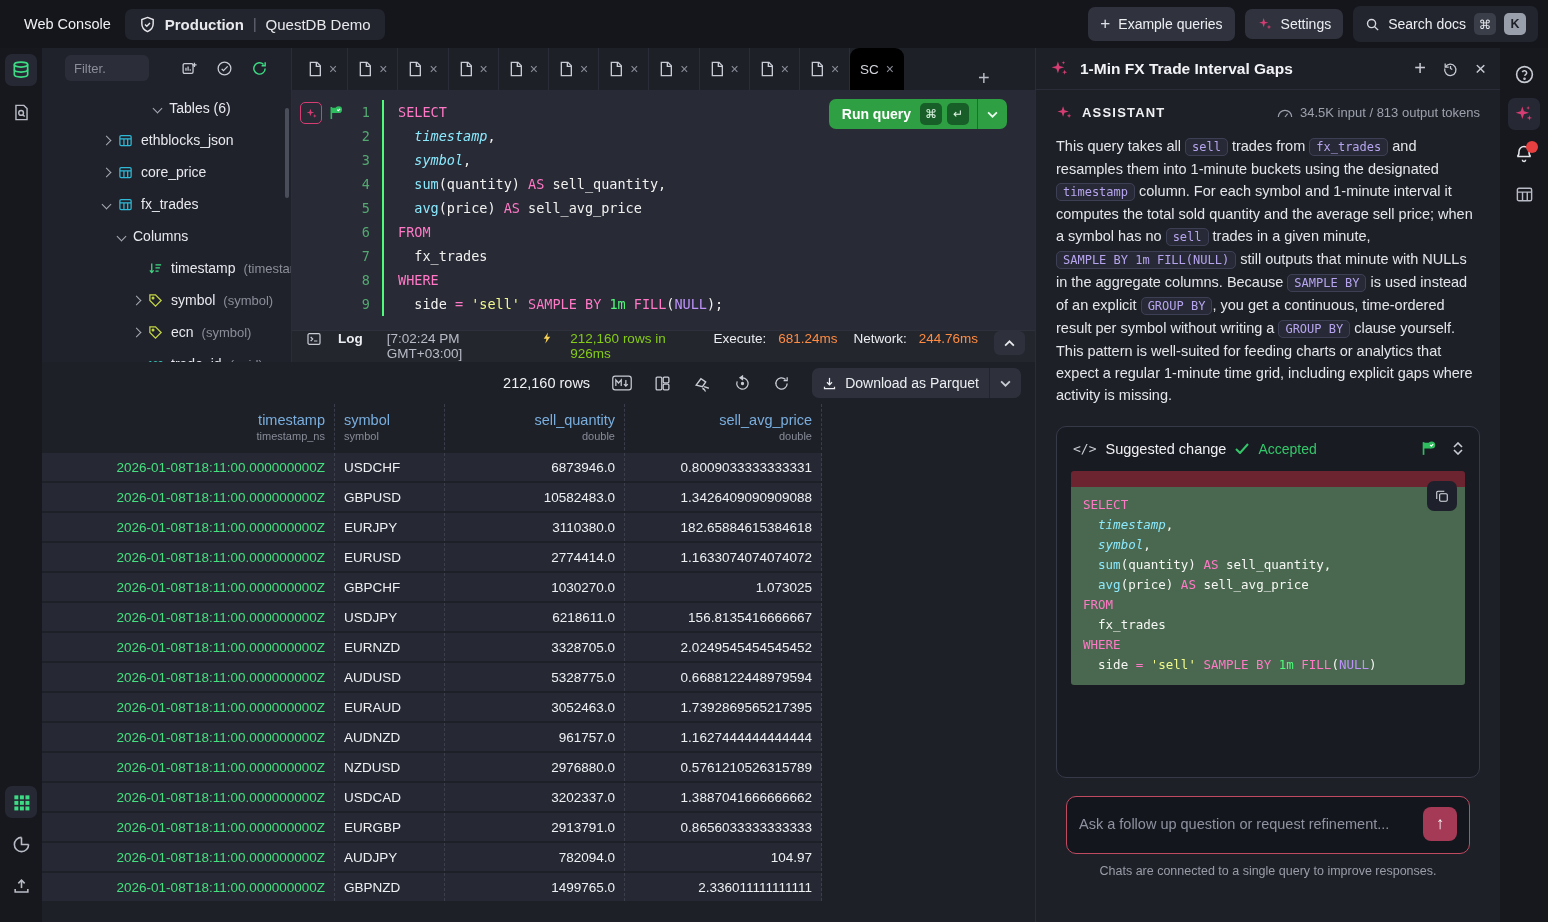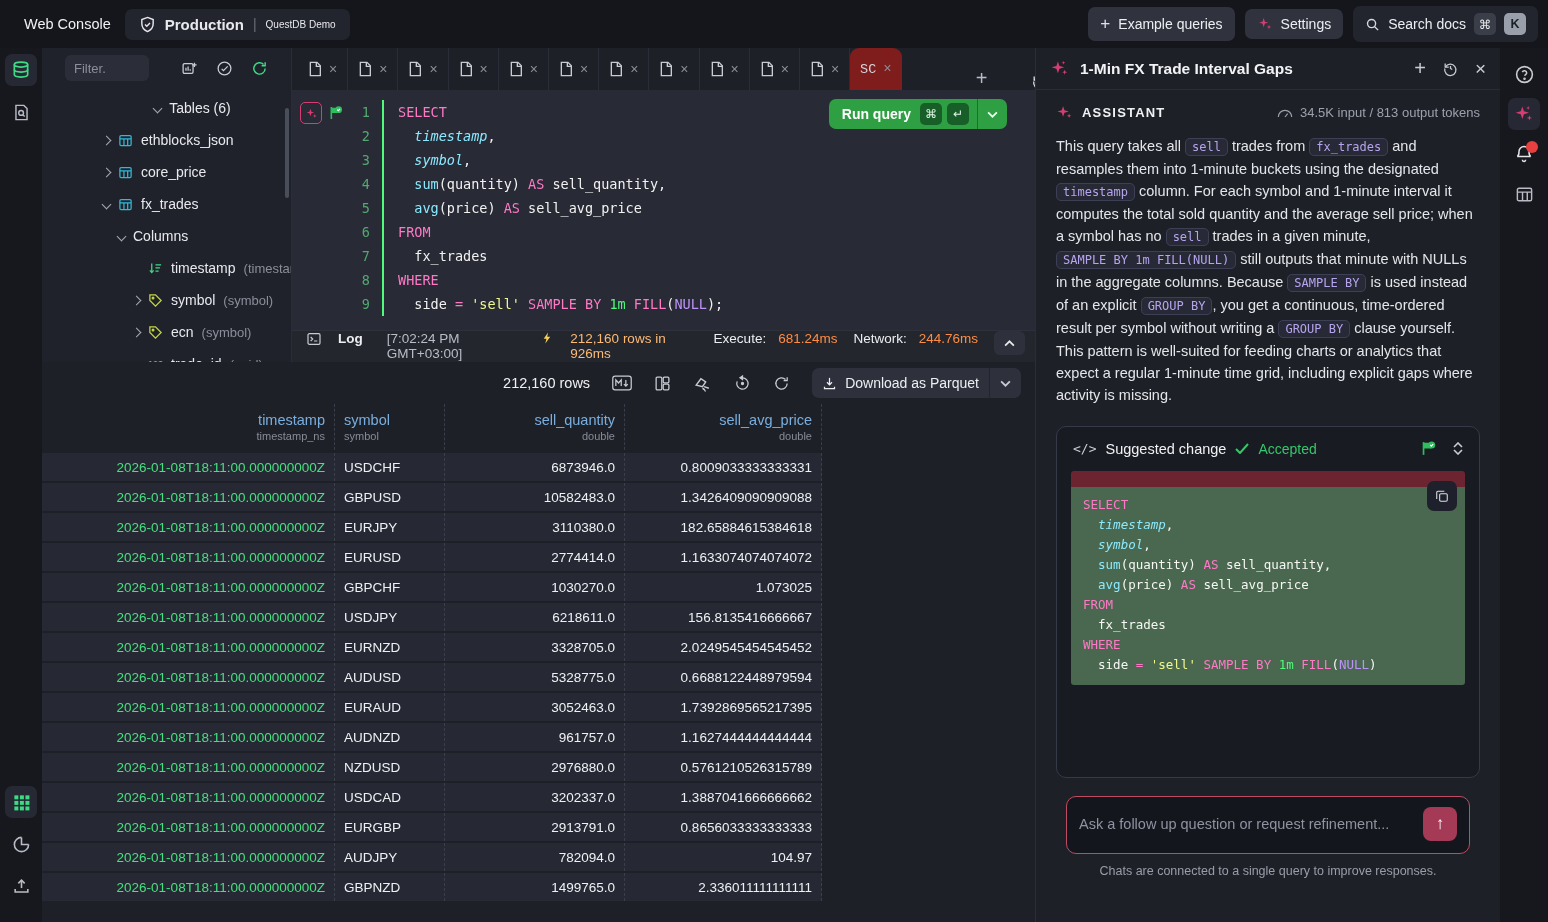--- a/index.html
+++ b/index.html
@@ -12,21 +12,21 @@
   .mono { font-family:"DejaVu Sans Mono", monospace; }
 
   .app { width:1548px; height:922px; display:flex; flex-direction:column; }
 
   
   .topbar { height:48px; background:#15161c; display:flex; align-items:center; padding:0 10px; flex:none; }
   .app-title { font-size:14.5px; color:#f0f1f4; margin:0 14px 0 14px; }
   .env-badge { display:flex; align-items:center; gap:9px; background:#23252e; border-radius:7px; padding:7px 14px; }
   .env-badge .name { font-weight:bold; font-size:15px; }
   .env-badge .divider { color:#6a6e7a; font-weight:300; }
-  .env-badge .instance { font-size:10px; }
+  .env-badge .instance { font-size:15px; }
   .topbar-right { margin-left:auto; display:flex; align-items:center; gap:10px; }
   .tb-btn { display:flex; align-items:center; gap:8px; background:#30333d; border-radius:7px; padding:7px 12px; color:#eceef2; font-size:14px; cursor:pointer; }
   .tb-btn.dim { background:#23252e; color:#c9ccd4; }
   .kbd { display:inline-flex; align-items:center; justify-content:center; width:22px; height:22px; border-radius:5px; background:#3a3e48; color:#e8e9ed; font-size:12.5px; }
   .kbd.lt { background:#9aa0ab; color:#1d1f26; font-weight:bold; }
   .updown { display:flex; flex-direction:column; gap:1px; margin-left:4px; }
 
   
   .main { flex:1; display:flex; min-height:0; }
 
@@ -52,21 +52,21 @@
   .chev.d { transform:rotate(45deg); }
   .chev.none { border:none; }
   .num123 { color:#37c0b4; font-size:9px; font-weight:bold; letter-spacing:0; flex:none; }
   .sb-scroll { position:absolute; right:2px; top:60px; width:4px; height:90px; background:#4a4e5a; border-radius:2px; }
 
   
   .editor-pane { flex:1; display:flex; flex-direction:column; min-width:0; }
   .tabstrip { height:42px; background:#1e2028; display:flex; align-items:flex-end; padding-left:6px; flex:none; }
   .tab { height:42px; display:flex; align-items:center; gap:7px; padding:0 10px; border-right:1px solid #2a2d37; cursor:pointer; }
   .tab .x { color:#8b8e99; font-size:14px; }
-  .tab.active { background:#7f1d1d; border-radius:9px 9px 0 0; border-right:none; color:#dfe1e8;font-family:Liberation Mono, monospace; }
+  .tab.active { background:#000000; border-radius:9px 9px 0 0; border-right:none; color:#dfe1e8; }
   .tab.active .label { font-size:13.5px; color:#d4d6de; }
   .tab-plus { color:#b9bcc6; font-size:20px; margin-left:74px; cursor:pointer; }
   .history-btn { display:flex; align-items:center; gap:8px; color:#e3e5ea; font-size:14.5px; margin-left:44px; cursor:pointer; }
 
   .code-area { flex:1; background:#282a36; position:relative; padding-top:10px; min-height:0; }
   .gutter-icons { position:absolute; left:8px; top:12px; display:flex; gap:6px; align-items:center; }
   .ai-gutter-btn { width:22px; height:22px; border:1px solid #d63d72; border-radius:5px; display:flex; align-items:center; justify-content:center; }
   .code-lines { margin-left:64px; font-family:"DejaVu Sans Mono", monospace; font-size:13.5px; line-height:24px; }
   .cl { display:flex; }
   .cl .ln { width:26px; text-align:right; padding-right:12px; color:#55a871; flex:none; }
@@ -76,21 +76,21 @@
 
   .run-btn { position:absolute; top:9px; right:28px; height:30px; background:#2ea043; border-radius:7px; display:flex; align-items:center; cursor:pointer; }
   .run-btn .label { color:#fff; font-size:14px; font-weight:bold; padding:0 9px 0 13px; }
   .run-kbd { width:22px; height:22px; border-radius:5px; background:rgba(8,40,18,0.55); color:#dff5e4; display:flex; align-items:center; justify-content:center; font-size:12px; margin-right:5px; }
   .run-split { width:1px; height:30px; background:rgba(8,40,18,0.4); margin-left:3px; }
   .run-caret { padding:0 9px; display:flex; align-items:center; }
 
   .log-row { height:32px; background:#24262e; border-top:1px solid #2e313c; display:flex; align-items:flex-start; padding:0 10px 0 14px; gap:16px; font-size:13.5px; flex:none; }
   .log-label { color:#eceef2; font-weight:bold; margin-right:8px; }
   .log-ts { color:#b9bcc6; }
-  .log-rows { color:#fdba74; }
+  .log-rows { color:#84cc16; }
   .log-metric-label { color:#eceef2; }
   .log-metric-val { color:#ff8c42; }
   .collapse-btn { margin-left:auto; width:34px; height:24px; background:#2e313c; border-radius:6px; display:flex; align-items:center; justify-content:center; cursor:pointer; }
 
   
   .results { flex:1; display:flex; flex-direction:column; min-height:0; }
   .results-toolbar { height:42px; display:flex; align-items:center; justify-content:flex-end; gap:22px; padding-right:14px; flex:none; }
   .rowcount { font-size:14.5px; color:#f0f1f4; }
   .rt-icon { cursor:pointer; display:flex; align-items:center; }
   .dl-btn { height:30px; background:#2e313c; border-radius:7px; display:flex; align-items:center; cursor:pointer; }

